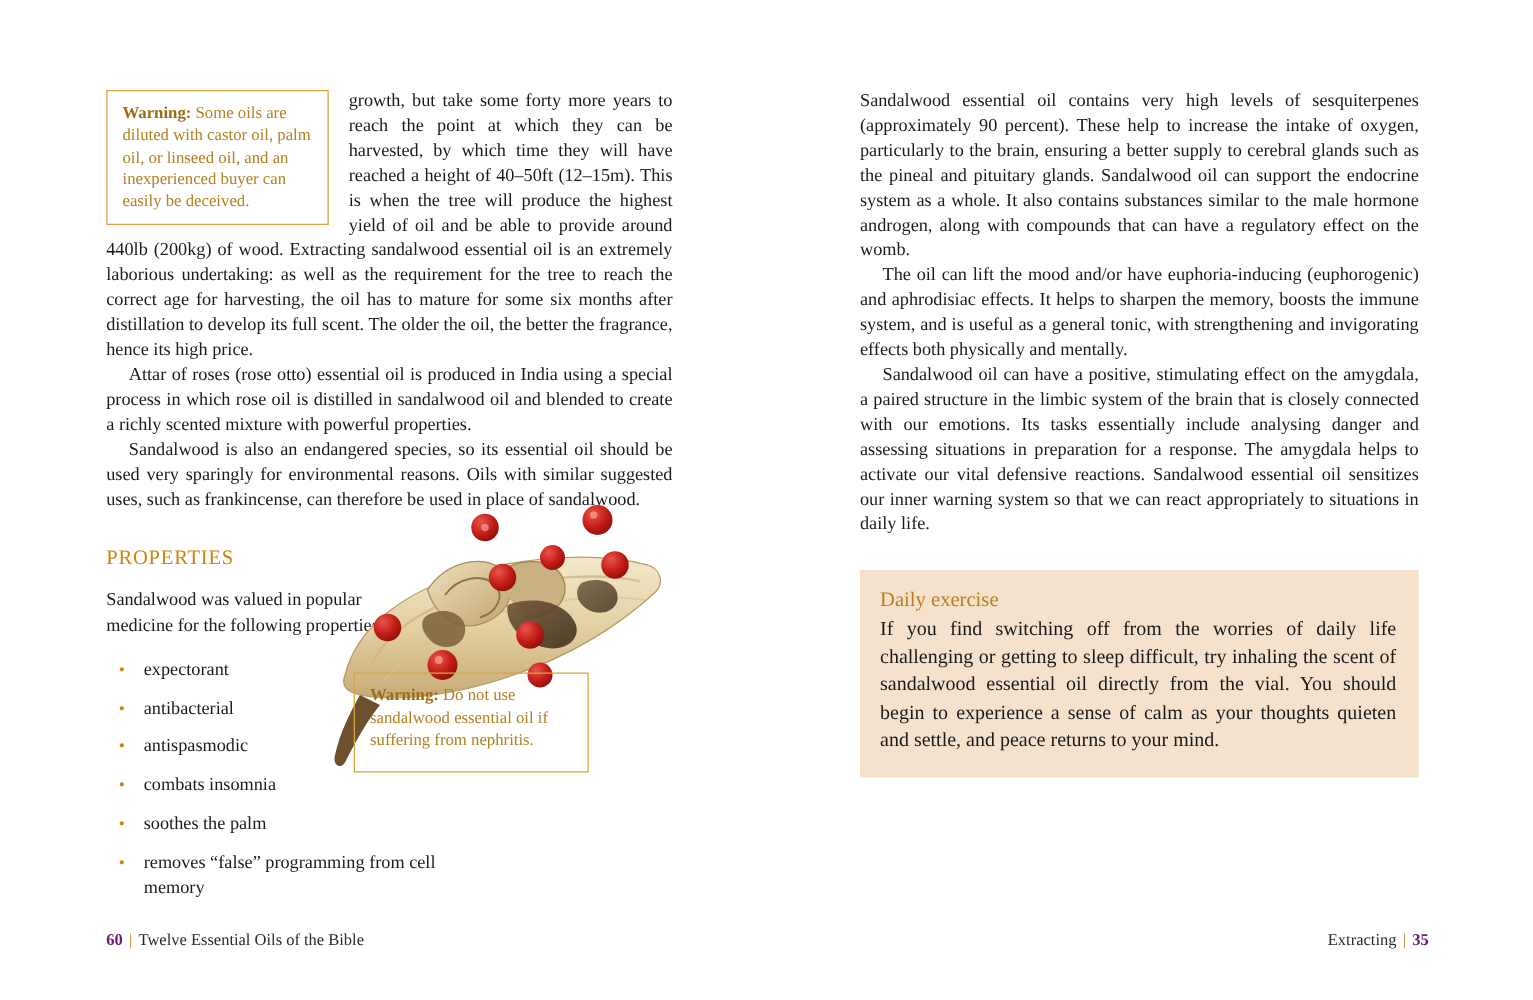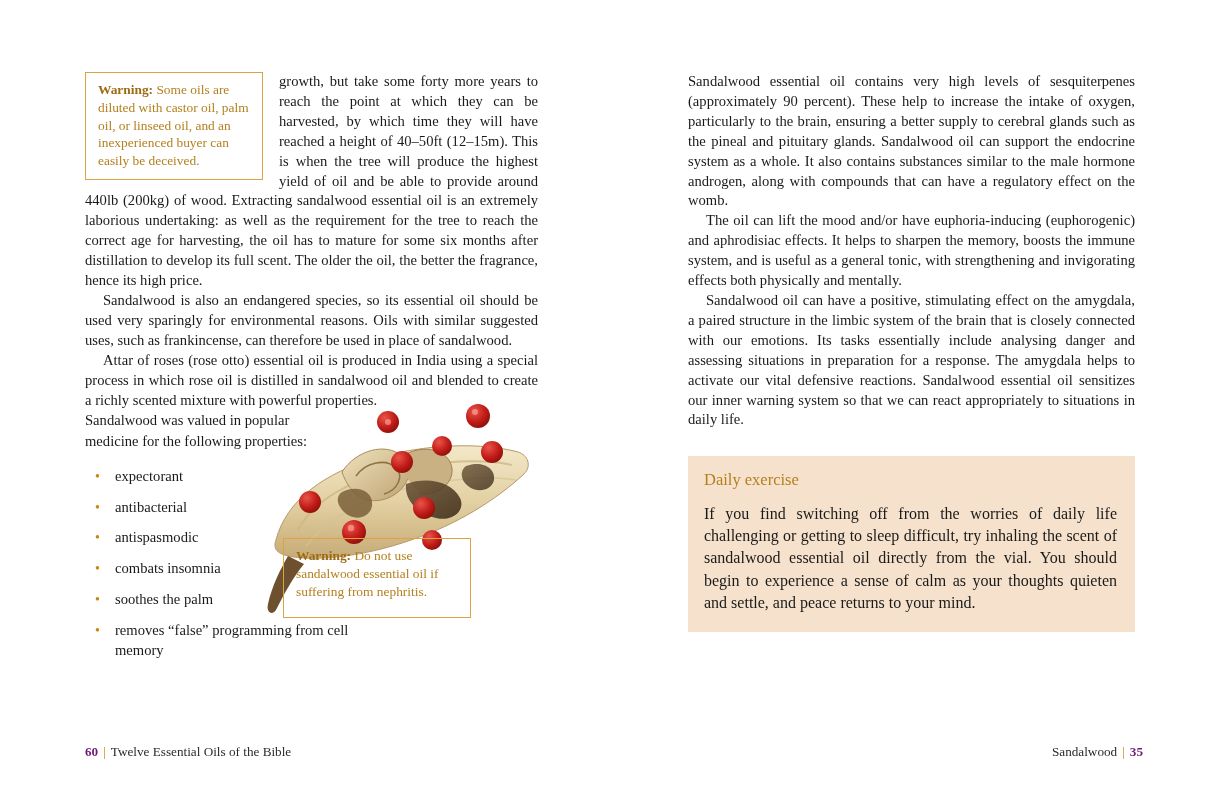--- a/index.html
+++ b/index.html
@@ -120,21 +120,21 @@
   
   .exercise-box {
     margin-top: 26px;
     background: #f6e2cc;
     padding: 14px 18px 18px 16px;
     width: 447px;
   }
   .exercise-title {
     color: #b4801f;
     font-size: 16.5px;
-    margin-bottom: 13px;
+    margin-bottom: 3px;
   }
   .exercise-box p {
     font-size: 16px;
     line-height: 1.38;
     text-align: justify;
     color: #1a1a1a;
   }
   
   .footer {
     position: absolute;
@@ -157,23 +157,24 @@
 <div class="spread">
 
   <div class="page left">
     <div class="page-inner">
 
       <div class="warning-box wb-top">
         <b>Warning:</b><span> Some oils are diluted with castor oil, palm oil, or linseed oil, and an inexperienced buyer can easily be deceived.</span>
       </div>
 
       <p>growth, but take some forty more years to reach the point at which they can be harvested, by which time they will have reached a height of 40–50ft (12–15m). This is when the tree will produce the highest yield of oil and be able to provide around 440lb (200kg) of wood. Extracting sandalwood essential oil is an extremely laborious undertaking: as well as the requirement for the tree to reach the correct age for harvesting, the oil has to mature for some six months after distillation to develop its full scent. The older the oil, the better the fragrance, hence its high price.</p>
+      <p class="indent">Attar of roses (rose otto) essential oil is produced in India using a special process in which rose oil is distilled in sandalwood oil and blended to create a richly scented mixture with powerful properties.</p>
       <p class="indent">Sandalwood is also an endangered species, so its essential oil should be used very sparingly for environmental reasons. Oils with similar suggested uses, such as frankincense, can therefore be used in place of sandalwood.</p>
-      <p class="indent">Attar of roses (rose otto) essential oil is produced in India using a special process in which rose oil is distilled in sandalwood oil and blended to create a richly scented mixture with powerful properties.</p>
-
+
+      <div class="section-head">PROPERTIES</div>
 
       <div class="lead">Sandalwood was valued in popular medicine for the following properties:</div>
 
       <ul class="props">
         <li><span class="bullet">•</span><span>expectorant</span></li>
         <li><span class="bullet">•</span><span>antibacterial</span></li>
         <li><span class="bullet">•</span><span>antispasmodic</span></li>
         <li><span class="bullet">•</span><span>combats insomnia</span></li>
         <li><span class="bullet">•</span><span>soothes the palm</span></li>
         <li><span class="bullet">•</span><span>removes “false” programming from cell memory</span></li>
@@ -249,17 +250,17 @@
 
 
 
       <div class="exercise-box">
         <div class="exercise-title">Daily exercise</div>
         <p>If you find switching off from the worries of daily life challenging or getting to sleep difficult, try inhaling the scent of sandalwood essential oil directly from the vial. You should begin to experience a sense of calm as your thoughts quieten and settle, and peace returns to your mind.</p>
       </div>
     </div>
 
     <div class="footer">
-      <span>Sandalwood</span><span class="sep">|</span><span class="num">35</span>
+      <span>Extracting</span><span class="sep">|</span><span class="num">35</span>
     </div>
   </div>
 
 </div>
 
 </body></html>

